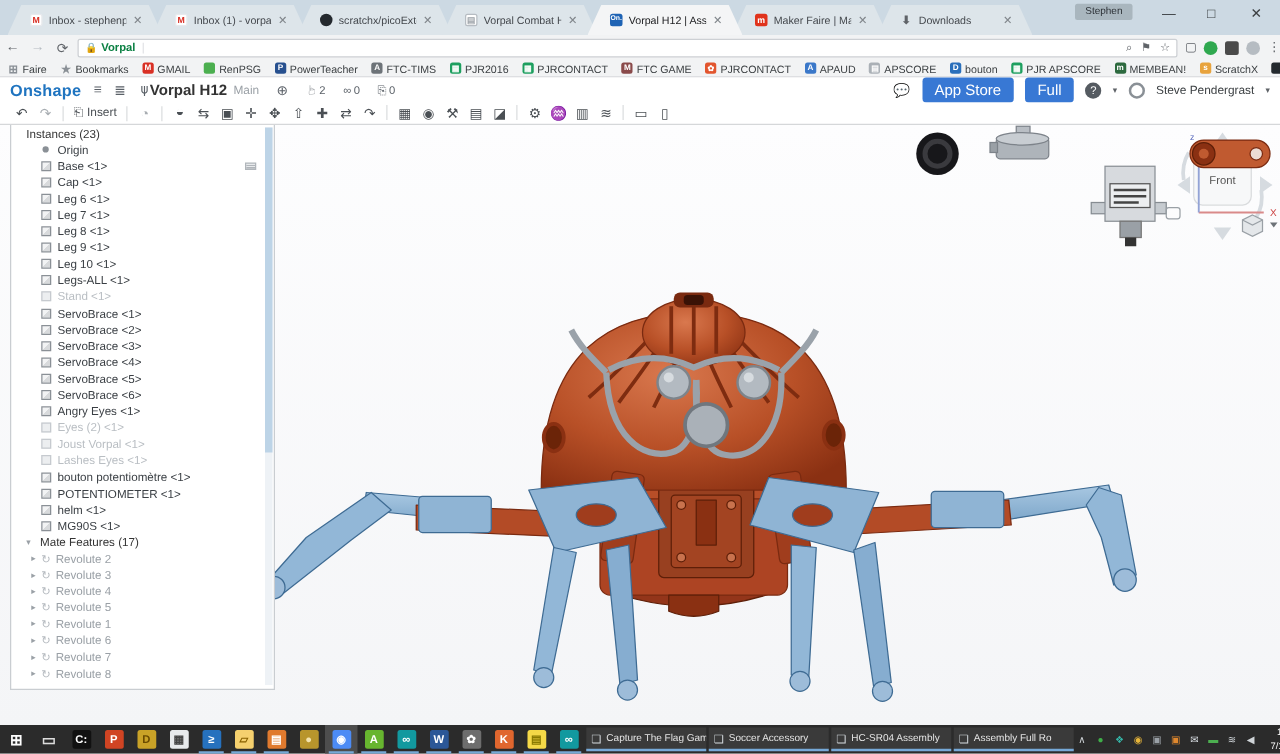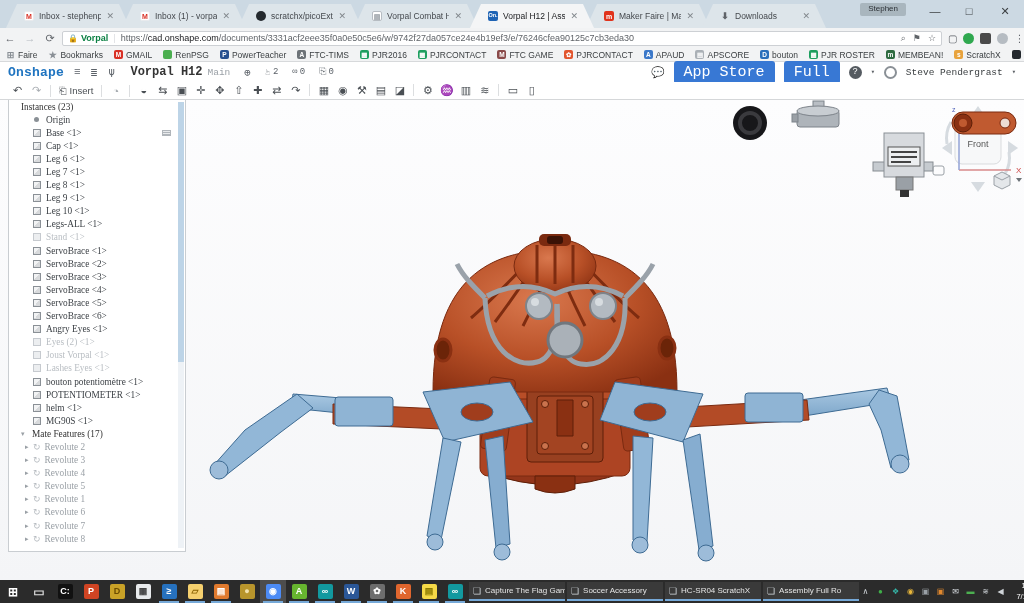--- a/index.html
+++ b/index.html
@@ -45,49 +45,49 @@
   .extic { width:11px; height:11px; border-radius:50%; display:inline-block; }
 
   
   #bookmarksbar { position:absolute; left:0; top:48px; width:1024px; height:14px; background:#f2f3f4;
                   border-bottom:1px solid #d7d9db; display:flex; align-items:center; padding-left:6px; gap:11px; overflow:hidden; }
   .bm { display:flex; align-items:center; gap:3px; font-size:8.5px; color:#3c4043; white-space:nowrap; }
   .bmic { width:9px; height:9px; border-radius:2px; display:inline-flex; align-items:center; justify-content:center;
           font-size:6.5px; font-weight:bold; color:#fff; flex:none; }
 
   
-  #osheader { position:absolute; left:0; top:62px; width:1024px; height:20px; background:#fff; display:flex; align-items:center; padding:0 8px;font-family:Liberation Mono, monospace; }
+  #osheader { position:absolute; left:0; top:62px; width:1024px; height:20px; background:#fff; display:flex; align-items:center; padding:0 8px; }
   #os-logo { color:#1f74c0; font-weight:bold; font-size:13px; letter-spacing:0.2px; }
   .osh-ic { color:#5b6168; font-size:11px; margin-left:10px; }
-  #doc-title { font-size:12px; font-weight:bold; color:#333; margin-left:14px; }
+  #doc-title { font-size:12px; font-weight:bold; color:#333; margin-left:0; }
   #doc-ws { font-size:9.5px; color:#9aa0a6; margin-left:5px; }
   .stat { display:flex; align-items:center; gap:2px; font-size:9px; color:#5b6168; margin-left:14px; }
   .thumb { display:inline-block; transform:rotate(-90deg); font-size:10px; }
   #osheader-right { margin-left:auto; display:flex; align-items:center; gap:9px; }
-  .osbtn { background:#3878d4; color:#fff; font-size:15px; padding:3px 10px; border-radius:3px; }
+  .osbtn { background:#3878d4; color:#fff; font-size:12px; padding:3px 10px; border-radius:3px; }
   #help-q { width:13px; height:13px; border-radius:50%; background:#555b61; color:#fff; font-size:9px; text-align:center; line-height:13px; }
   #avatar { width:13px; height:13px; border-radius:50%; border:2px solid #8a9096; }
   #user-name { font-size:9.5px; color:#3c4043; }
   .caret { font-size:7px; color:#5f6368; }
 
   
   #ostoolbar { position:absolute; left:0; top:82px; width:1024px; height:18px; background:#fff;
                border-bottom:1px solid #d5d7d9; display:flex; align-items:center; padding-left:8px; }
   .ticon { width:19px; text-align:center; color:#4a4f54; font-size:11px; flex:none; }
   .ticon.grey { color:#a8adb2; }
   .tsep { width:1px; height:12px; background:#dcdee0; margin:0 4px; flex:none; }
   #insert-btn { display:flex; align-items:center; gap:3px; font-size:9.5px; color:#4a4f54; margin:0 4px; }
 
   
   #content { position:absolute; left:0; top:100px; width:1024px; height:480px; background:#fbfbfc; }
   #viewport { position:absolute; inset:0; background:linear-gradient(#fdfdfe,#f4f5f7); }
 
   
-  #panel { position:absolute; left:8px; top:0px; width:178px; height:452px; background:#fff;
-           border:1px solid #c9cdd1; border-top:none; overflow:hidden;font-family:Liberation Serif, serif; }
+  #panel { position:absolute; left:8px; top:0px; width:212px; height:452px; background:#fff;
+           border:1px solid #c9cdd1; border-top:none; overflow:hidden; }
   #panel-scroll { position:absolute; right:1px; top:2px; width:6px; height:446px; background:#eef2f6; }
   #panel-thumb { position:absolute; left:0; top:0; width:6px; height:260px; background:#bdd4e7; }
   .prow { display:flex; align-items:center; height:13.1px; padding-left:24px; font-size:9.3px; color:#3a3f44; white-space:nowrap; }
   .prow.header { padding-left:12px; color:#333; }
   .prow.hidden-item { color:#b9bec3; }
   .prow.mate { color:#9aa0a6; padding-left:16px; }
   .pexp { color:#9aa0a6; font-size:7px; width:8px; flex:none; }
   .picon { flex:none; width:8px; height:8px; margin-right:5px; border:1px solid #8a9096; background:linear-gradient(135deg,#f2f3f4 50%,#d8dadc 50%); }
   .prow.hidden-item .picon, .prow.mate .picon { border-color:#c6cacf; background:#eceef0; }
   .origin-dot { flex:none; width:5px; height:5px; margin:0 7px 0 1px; border-radius:50%; background:#8a9096; }
@@ -162,21 +162,20 @@
   </div>
 
   <div id="urlrow">
     <span class="navic">←</span>
     <span class="navic dis">→</span>
     <span class="navic">⟳</span>
     <div id="omnibox">
       <span id="lock-icon">🔒</span>
       <span id="secure-label">Vorpal</span>
       <span id="url-sep">|</span>
-      <span id="url-text">https://<b>cad.onshape.com</b><span>/documents/3331acf2eee35f0a0e50c5e6/w/9742f27da057ce24e4b19ef3/e/76246cfea90125c7cb3eda30</span></span>
       <span id="omni-icons">
           <span>⌕</span>
           <span>⚑</span>
           <span>☆</span>
         </span>
     </div>
     <div id="urlrow-right">
       <span>▢</span>
       <span class="extic" style="background:#2fa84f"></span>
       <span class="extic" style="background:#4a4a4a;border-radius:2px"></span>
@@ -233,21 +232,21 @@
       <span class="bm">
         <span class="bmic" style="background: rgb(170, 176, 182);">▤</span>
         <span>APSCORE</span>
       </span>
       <span class="bm">
         <span class="bmic" style="background: rgb(42, 111, 187);">D</span>
         <span>bouton</span>
       </span>
       <span class="bm">
         <span class="bmic" style="background: rgb(29, 159, 95);">▦</span>
-        <span>PJR ROSTER</span>
+        <span>PJR APSCORE</span>
       </span>
       <span class="bm">
         <span class="bmic" style="background: rgb(45, 106, 63);">m</span>
         <span>MEMBEAN!</span>
       </span>
       <span class="bm">
         <span class="bmic" style="background: rgb(232, 163, 61);">s</span>
         <span>ScratchX</span>
       </span>
       <span class="bm">
@@ -683,21 +682,21 @@
         <div class="tb-win">
           <span class="wic">❏</span>
           <span>Capture The Flag Game</span>
         </div>
         <div class="tb-win">
           <span class="wic">❏</span>
           <span>Soccer Accessory</span>
         </div>
         <div class="tb-win">
           <span class="wic">❏</span>
-          <span>HC-SR04 ScratchX</span>
+          <span>HC-SR04 Assembly</span>
         </div>
         <div class="tb-win">
           <span class="wic">❏</span>
           <span>Assembly Full Ro</span>
         </div>
       </div>
     <div id="tray">
       <span id="tray-icons" style="display:flex;gap:4px">
           <span class="trayic" style="color: rgb(207, 212, 216);">∧</span>
           <span class="trayic" style="color: rgb(63, 174, 73);">●</span>

